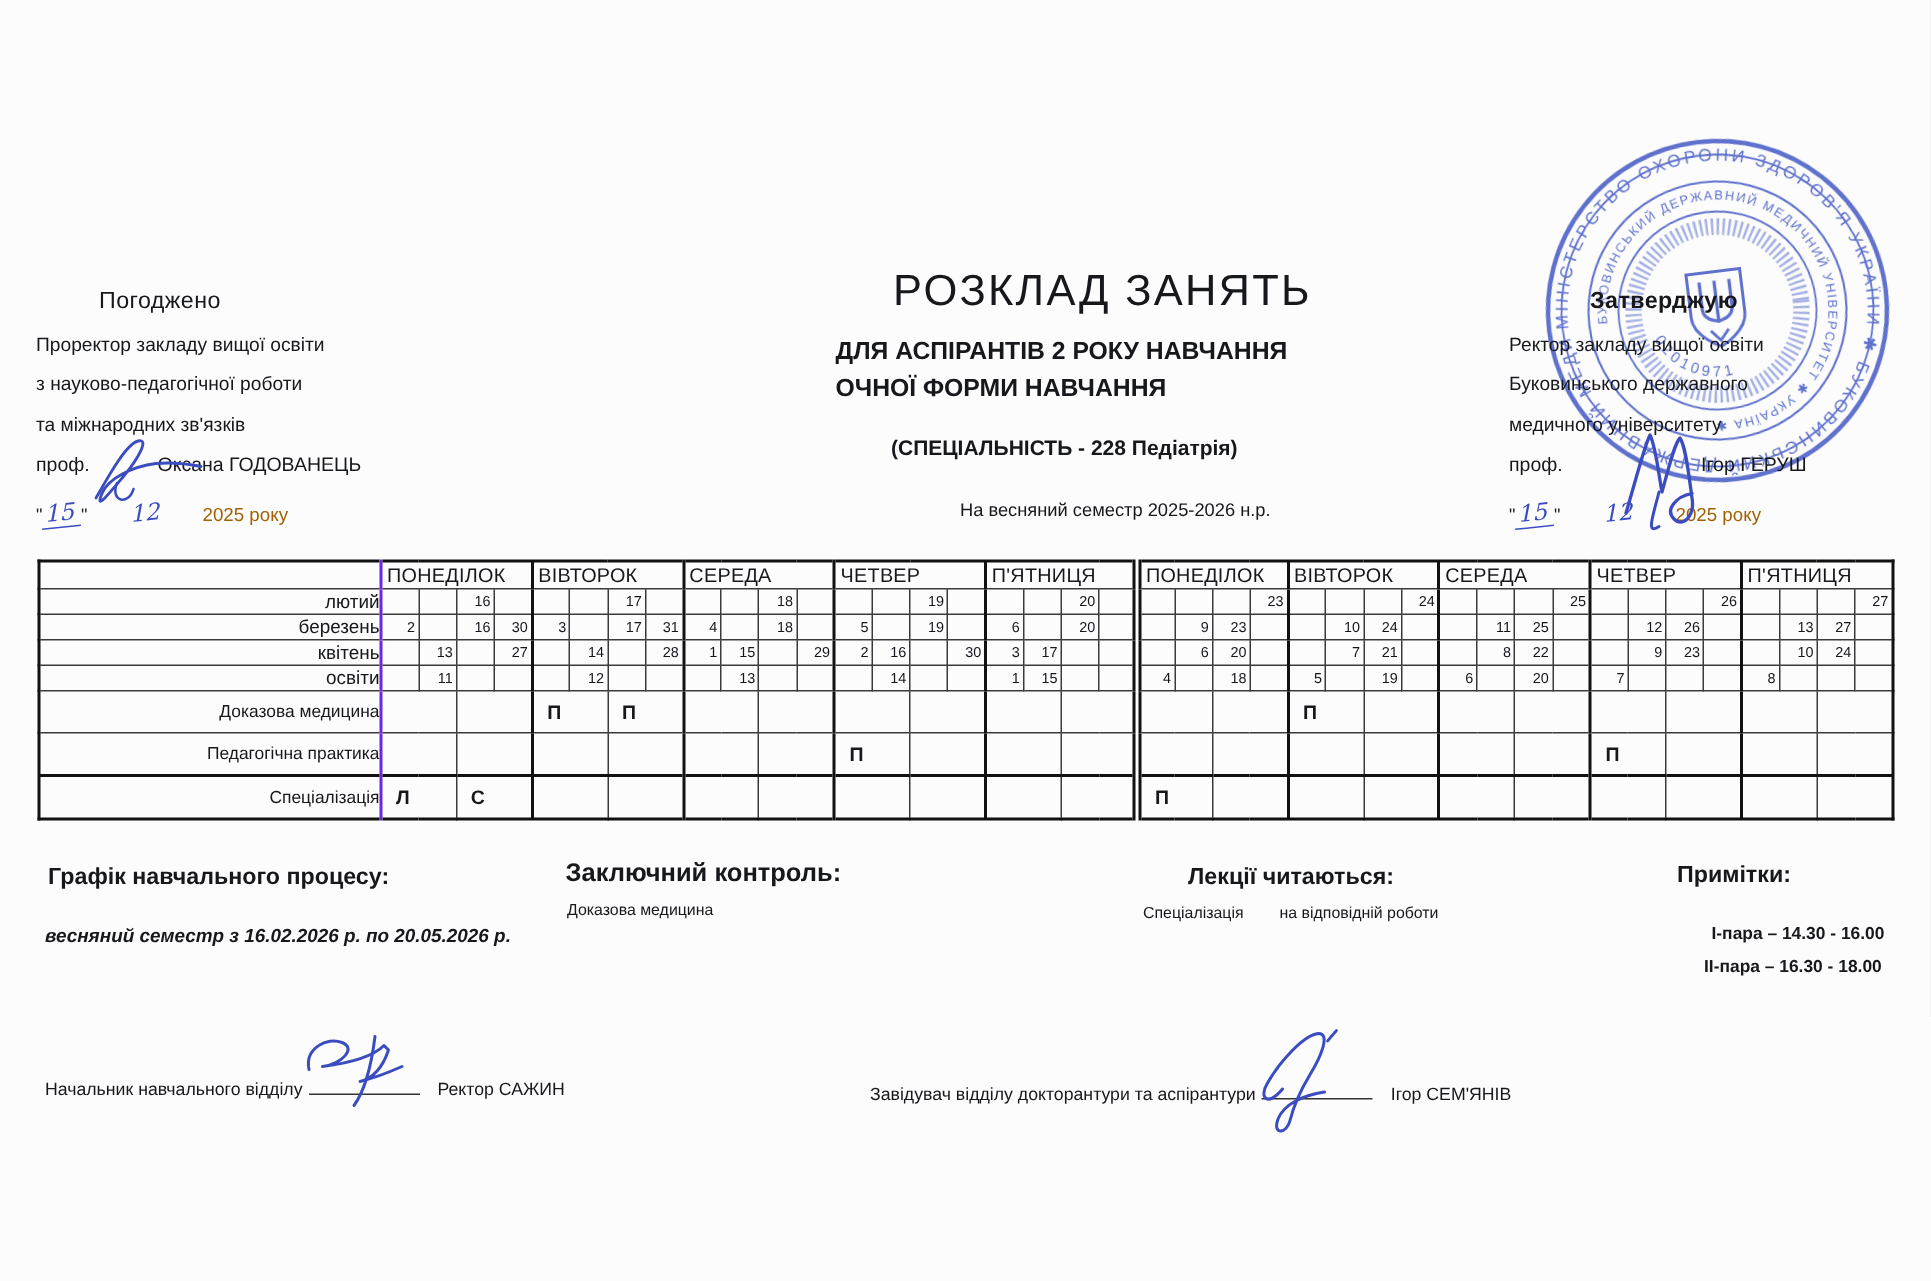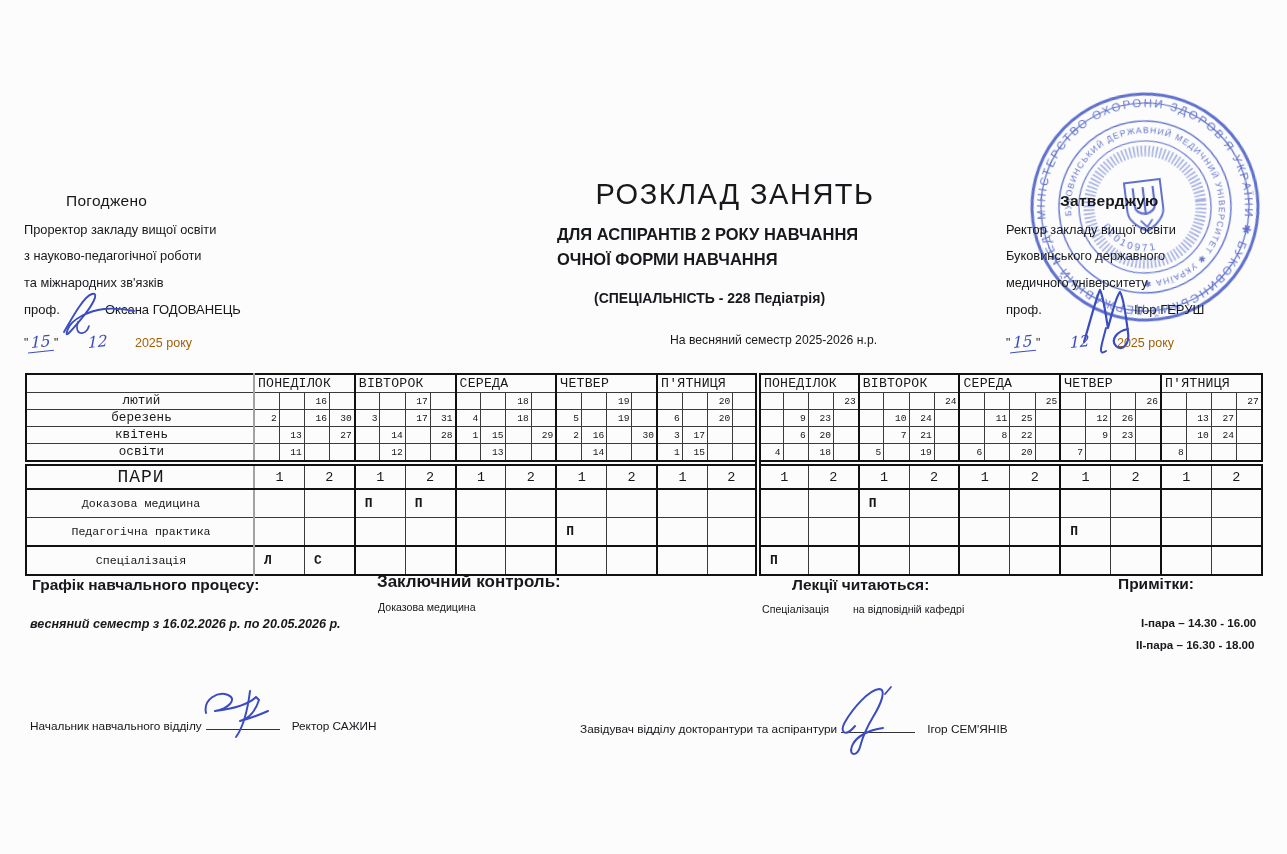--- a/index.html
+++ b/index.html
@@ -17,32 +17,32 @@
   .q{font-size:12px;color:#222;}
   .hand{font-family:"DejaVu Serif",serif;font-style:italic;color:#3a4cc0;font-size:15.5px;
         display:inline-block;transform:rotate(-6deg) skewX(-6deg);}
   .hand.u{border-bottom:1.4px solid #3a4cc0;padding:0 3px;}
   .m-gap{margin-left:26px;} .y-gap{margin-left:24px;color:#a16207;}
   .sig-over{position:absolute;z-index:3;pointer-events:none;}
   
   .t-title{left:554px;top:178px;width:362px;text-align:center;font-size:29px;font-weight:normal;letter-spacing:1.5px;white-space:nowrap;}
   .t-sub{left:557px;top:222px;font-size:16.5px;font-weight:bold;line-height:25px;white-space:nowrap;}
   .t-spec{left:594px;top:290px;font-size:14px;font-weight:bold;white-space:nowrap;}
-  .t-sem{left:670px;top:333px;font-size:12.2px;white-space:nowrap;}
+  .t-sem{left:640px;top:333px;font-size:12.2px;white-space:nowrap;}
   
   .appr{left:1006px;top:192px;width:275px;z-index:2;}
   .appr .h{font-weight:bold;font-size:15.5px;margin-left:54px;margin-bottom:8px;letter-spacing:.3px;}
   .stamp{left:1018px;top:80px;width:254px;height:254px;z-index:1;opacity:.82;filter:blur(.3px);transform:rotate(-7deg);}
   
-  #schedule{position:absolute;left:25px;top:373px;z-index:2;font-family:Liberation Mono, monospace;}
+  #schedule{position:absolute;left:25px;top:373px;z-index:2;}
   table.sched{border-collapse:collapse;table-layout:fixed;width:1237px;border:2.5px solid #111;}
   .sched td{border:1px solid #3a3a3a;overflow:hidden;white-space:nowrap;padding:0;}
   .sched td.db{border-left:2px solid #111;}
   .sched td.hb{border-left:6px double #111;}
-  .sched td.lbl{border-right:2px solid #a3a3a3;text-align:center;}
+  .sched td.lbl{border-right:2px solid #6d28d9;text-align:right;}
   .dayrow td{height:17px;font-size:13.2px;padding-left:3px;text-align:left;letter-spacing:.2px;}
   .mrow td{height:16px;}
   .mrow td.lbl{font-size:12.6px;padding-left:3px;}
   .mrow td.date{font-size:9.6px;text-align:right;padding-right:2px;color:#14161c;}
   .prow td{height:22px;border-top:6px double #111;border-bottom:2px solid #111;}
   .prow td.lbl{font-size:18px;letter-spacing:1px;padding-left:2px;}
   .prow td.pnum{font-size:13.5px;text-align:center;}
   .srow td{height:27px;}
   .srow td.lbl{font-size:11.6px;padding-left:2px;}
   .srow td.mark{font-weight:bold;font-size:13px;text-align:left;padding-left:9px;}
@@ -376,43 +376,20 @@
             <td class="date"></td>
             <td class="date db">7</td>
             <td class="date"></td>
             <td class="date"></td>
             <td class="date"></td>
             <td class="date db">8</td>
             <td class="date"></td>
             <td class="date"></td>
             <td class="date"></td>
           </tr>
-          <tr class="prow">
-            <td class="lbl">ПАРИ</td>
-            <td class="pnum db" colspan="2">1</td>
-            <td class="pnum" colspan="2">2</td>
-            <td class="pnum db" colspan="2">1</td>
-            <td class="pnum" colspan="2">2</td>
-            <td class="pnum db" colspan="2">1</td>
-            <td class="pnum" colspan="2">2</td>
-            <td class="pnum db" colspan="2">1</td>
-            <td class="pnum" colspan="2">2</td>
-            <td class="pnum db" colspan="2">1</td>
-            <td class="pnum" colspan="2">2</td>
-            <td class="pnum hb" colspan="2">1</td>
-            <td class="pnum" colspan="2">2</td>
-            <td class="pnum db" colspan="2">1</td>
-            <td class="pnum" colspan="2">2</td>
-            <td class="pnum db" colspan="2">1</td>
-            <td class="pnum" colspan="2">2</td>
-            <td class="pnum db" colspan="2">1</td>
-            <td class="pnum" colspan="2">2</td>
-            <td class="pnum db" colspan="2">1</td>
-            <td class="pnum" colspan="2">2</td>
-          </tr>
           <tr class="srow">
             <td class="lbl">Доказова медицина</td>
             <td class="mark db" colspan="2"></td>
             <td class="mark" colspan="2"></td>
             <td class="mark db" colspan="2">П</td>
             <td class="mark" colspan="2">П</td>
             <td class="mark db" colspan="2"></td>
             <td class="mark" colspan="2"></td>
             <td class="mark db" colspan="2"></td>
             <td class="mark" colspan="2"></td>
@@ -478,21 +455,21 @@
         </tbody>
       </table>
     </div>
 
   <div class="abs f-h f-grafik">Графік навчального процесу:</div>
   <div class="abs f-grafik-d">весняний семестр з 16.02.2026 р. по 20.05.2026 р.</div>
   <div class="abs f-h f-final">Заключний контроль:</div>
   <div class="abs f-small f-final-i">Доказова медицина</div>
   <div class="abs f-h f-lect">Лекції читаються:</div>
   <div class="abs f-small f-lect-i">Спеціалізація</div>
-  <div class="abs f-small f-lect-loc">на відповідній кафедрі</div>
+  <div class="abs f-small f-lect-loc">на відповідній роботи</div>
   <div class="abs f-h f-notes">Примітки:</div>
   <div class="abs f-note f-note1">І-пара – 14.30 - 16.00</div>
   <div class="abs f-note f-note2">ІІ-пара –  16.30 - 18.00</div>
 
   <div class="abs sigrow sigrow1">
     <span>Начальник навчального відділу</span><span class="usc" style="position:relative;">
       <svg class="sig-over" style="left:-8px;top:-32px;" width="92" height="58" viewBox="0 0 92 58">
         <path class="ink" stroke-width="2" d="M8,28 C5,14 20,6 30,10 C40,14 30,24 17,26 C33,24 50,20 58,12 L61,15 C57,27 50,34 42,36 C50,34 61,30 70,26"></path>
         <path class="ink" stroke-width="2" d="M52,6 C50,22 46,41 38,52"></path>
       </svg>

